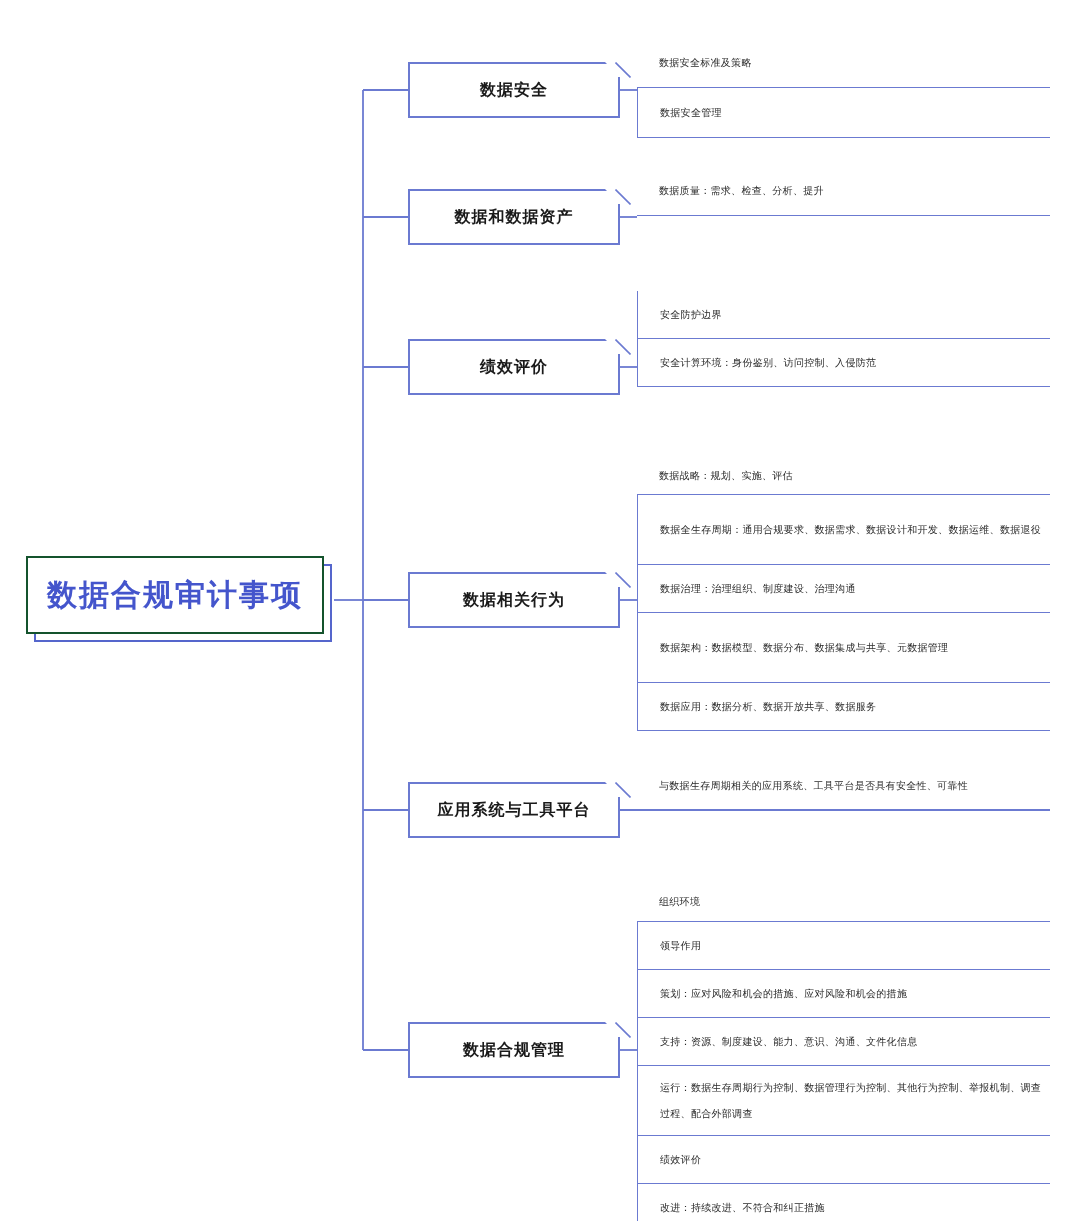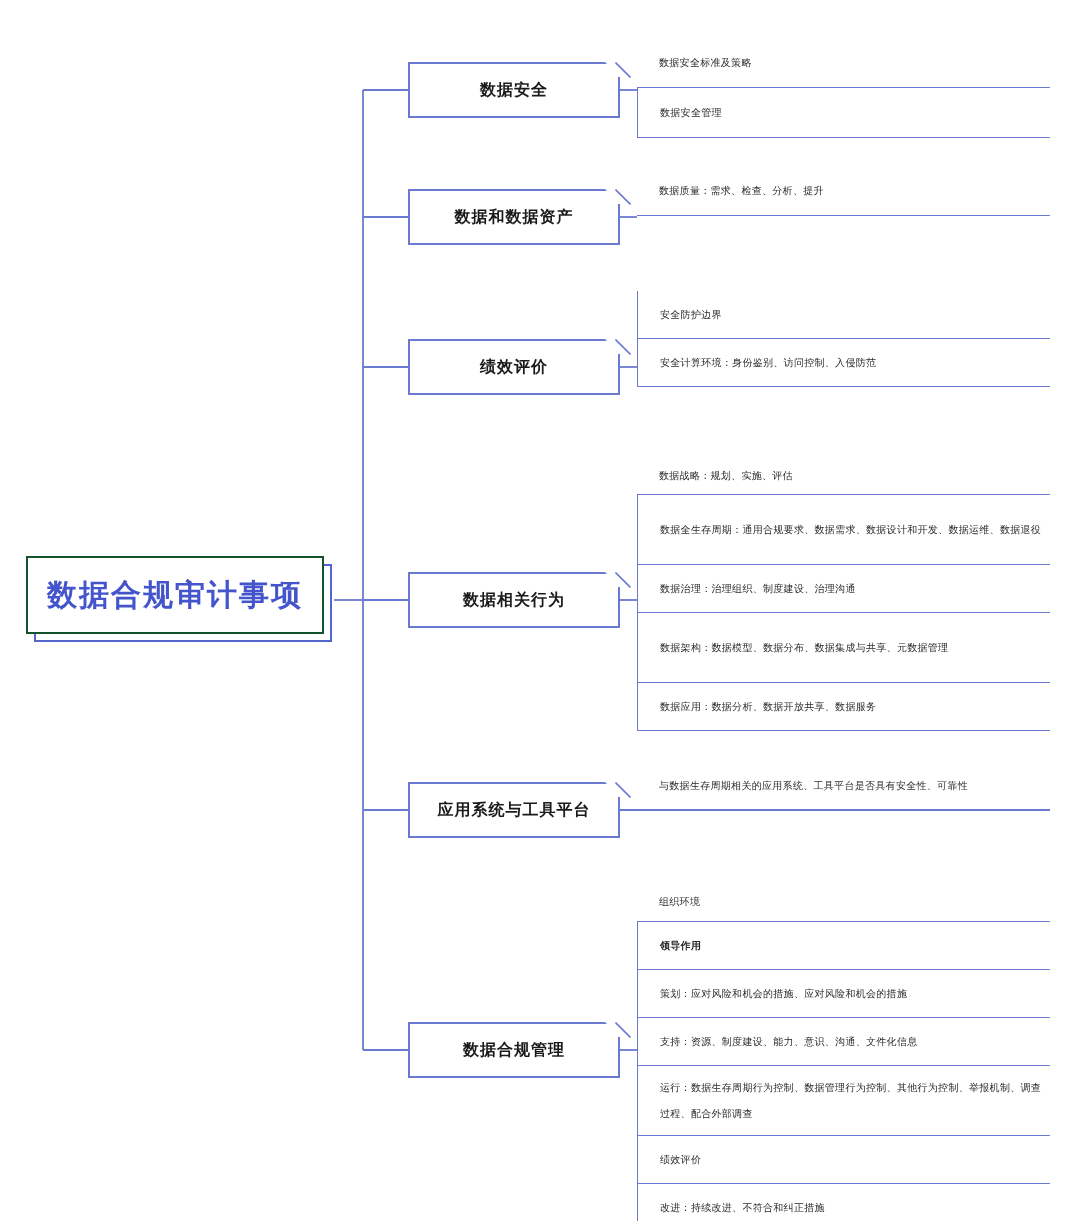--- a/index.html
+++ b/index.html
@@ -202,21 +202,21 @@
   <div class="leaf-group" style="left:637px;top:762px;width:413px;">
     <div class="leaf" style="height:48px;border-bottom:none;">
       <span class="leaf-text two-line">与数据生存周期相关的应用系统、工具平台是否具有安全性、可靠性</span>
     </div>
   </div>
 
   <div class="leaf-group" style="left:637px;top:882px;width:413px;">
     <div class="leaf" style="height:40px;">
       <span class="leaf-text">组织环境</span>
     </div>
-    <div class="leaf has-left" style="height:48px;font-weight:bold;">
+    <div class="leaf has-left" style="height:48px;">
       <span class="leaf-text">领导作用</span>
     </div>
     <div class="leaf has-left" style="height:48px;">
       <span class="leaf-text">策划：应对风险和机会的措施、应对风险和机会的措施</span>
     </div>
     <div class="leaf has-left" style="height:48px;">
       <span class="leaf-text">支持：资源、制度建设、能力、意识、沟通、文件化信息</span>
     </div>
     <div class="leaf has-left" style="height:70px;">
       <span class="leaf-text two-line">运行：数据生存周期行为控制、数据管理行为控制、其他行为控制、举报机制、调查过程、配合外部调查</span>

